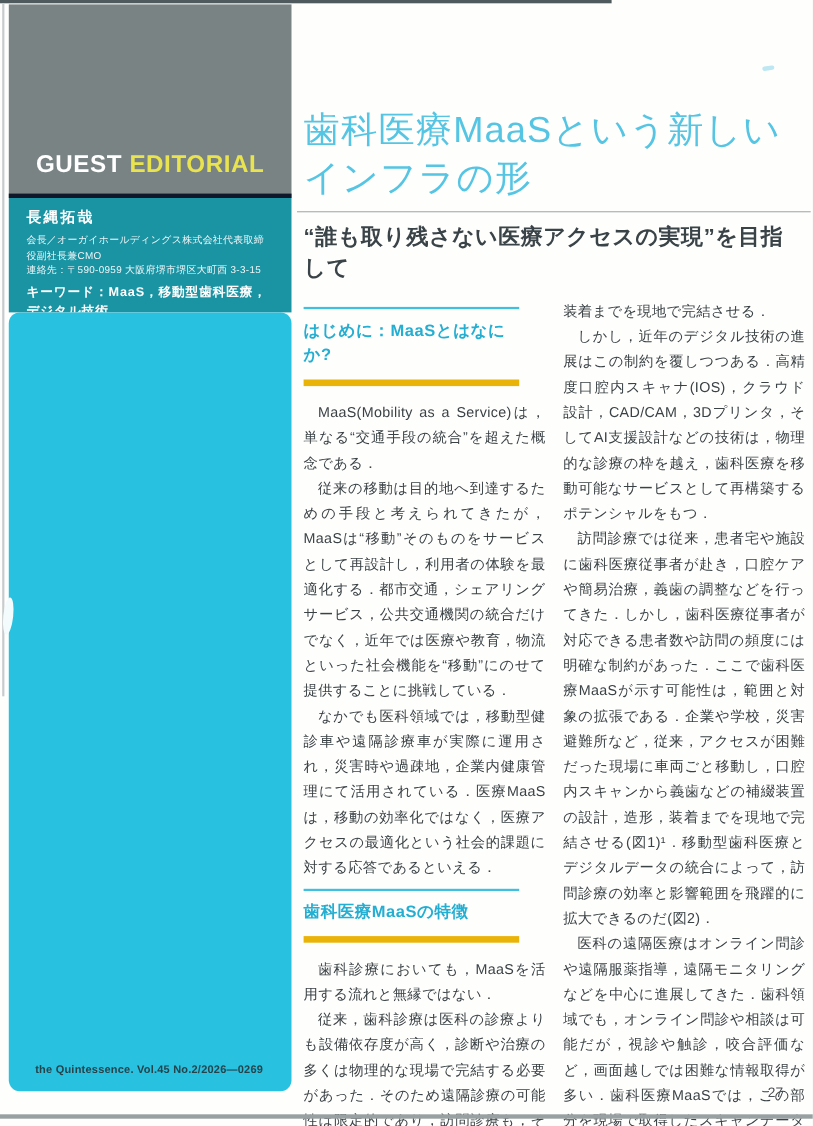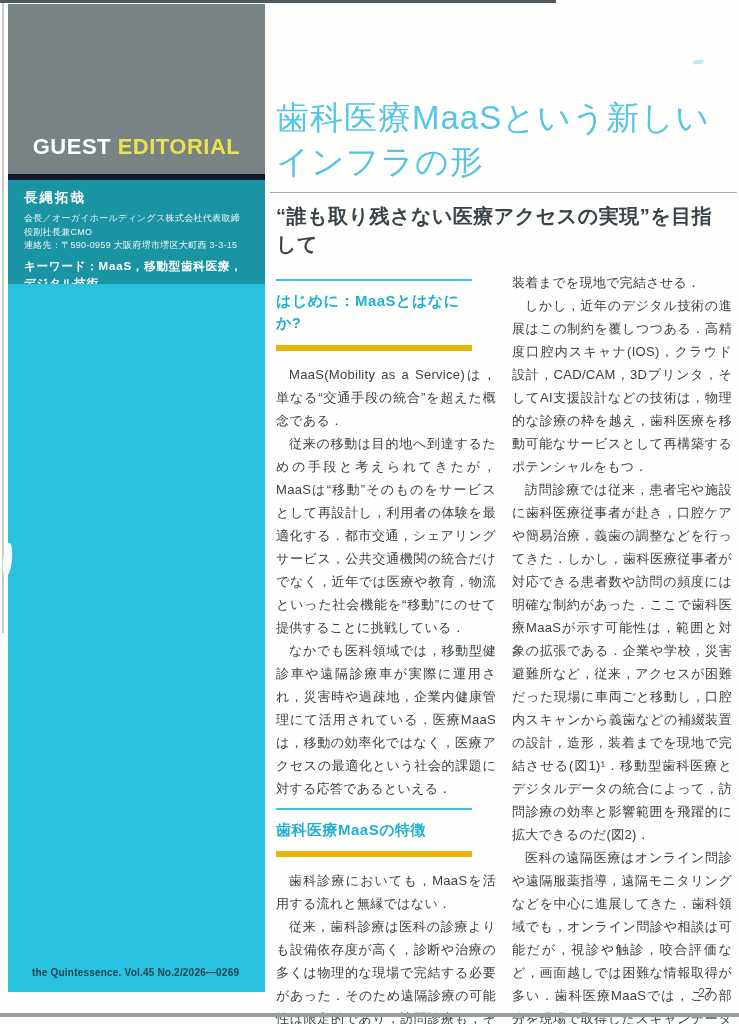--- a/index.html
+++ b/index.html
@@ -12,31 +12,31 @@
   
   .edge-top { position:absolute; left:0; top:0; width:556px; height:3px; background:#4e5a5e; }
   .edge-left { position:absolute; left:2px; top:3px; width:2px; height:630px; background:#c6cbcd; }
   .edge-bottom { position:absolute; left:0; top:1013px; width:739px; height:4px; background:#99a0a2; }
   .scan-notch { position:absolute; left:3px; top:543px; width:9px; height:34px; background:#f4fbfd; border-radius:50%; transform:rotate(6deg); }
   .corner-mark { position:absolute; left:693px; top:60px; width:11px; height:4px; background:#bde7f2; transform:rotate(-8deg); border-radius:2px; }
 
   
   .sidebar { position:absolute; left:8px; top:4px; width:257px; }
   .gray-box {
-    height:176px; background:#798384; border-bottom:6px solid #0f172a;
+    height:176px; background:#798384; border-bottom:4px solid #0f172a;
     display:flex; align-items:flex-end; justify-content:center; padding-bottom:14px;
   }
   .banner-text { font-size:22px; font-weight:bold; letter-spacing:0.5px; white-space:nowrap; }
   .banner-text .guest { color:#ffffff; }
   .banner-text .editorial { color:#e8e34e; }
   .teal-box { height:104px; background:#1a93a3; color:#ffffff; padding:9px 16px 0 16px; overflow:hidden; }
   .author-name { font-size:13.5px; font-weight:bold; letter-spacing:2px; margin-bottom:5px; }
   .affil-line { font-size:9px; line-height:1.5; letter-spacing:0.3px; color:#eef7f8; }
   .keywords { font-size:11.5px; font-weight:bold; line-height:1.55; letter-spacing:0.8px; margin-top:5px; }
-  .cyan-box { position:relative; height:708px; background:#28c1e0; }
+  .cyan-box { position:relative; height:708px; background:#28c1e0;border-radius:10px; }
   .journal-footer {
     position:absolute; left:24px; bottom:14px;
     font-size:10px; letter-spacing:0.2px; color:#24444c; font-weight:bold;
   }
 
   
   .content { position:absolute; left:276px; top:0; width:461px; }
   .title {
     margin-top:96px; width:457px;
     font-size:33px; line-height:1.33; font-weight:normal;

